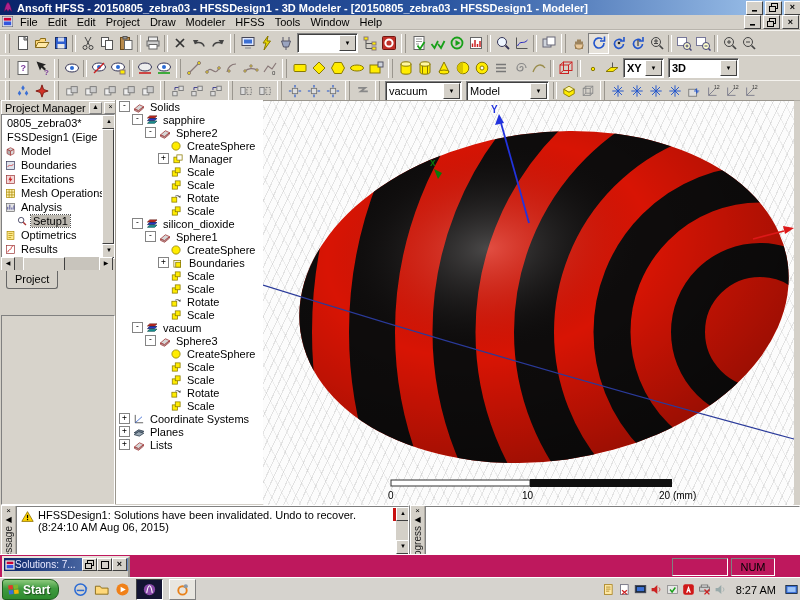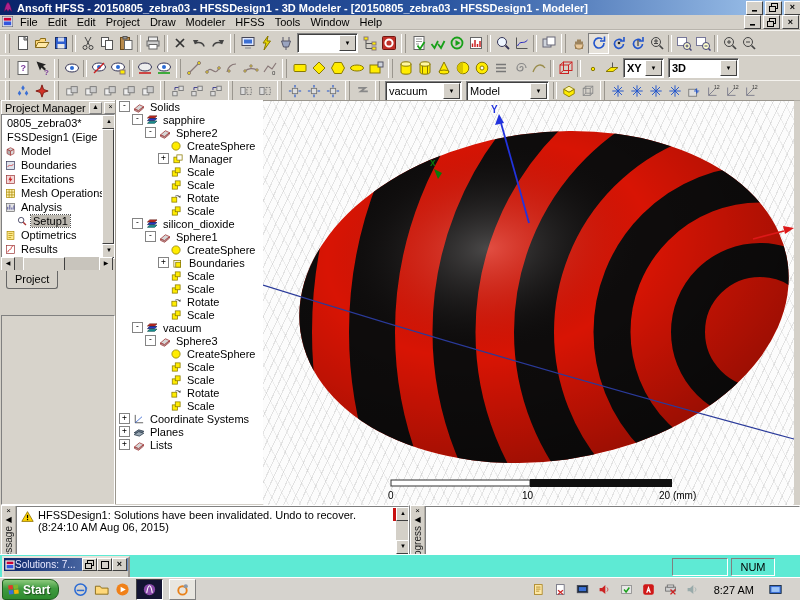--- a/index.html
+++ b/index.html
@@ -60,34 +60,34 @@
   
   .dockpanel{position:absolute;top:505px;height:49px;background:#d4d0c8;border:1px solid;border-color:#fff #808080 #808080 #fff;display:flex}
   .vstrip{width:13px;background:#d4d0c8;display:flex;flex-direction:column;align-items:center;border-right:1px solid #b0aca4}
   .vstrip .xs{font-size:8px;line-height:8px;margin-top:1px}
   .vlabel{writing-mode:vertical-rl;transform:rotate(180deg);font-size:10px;margin-top:2px;color:#222}
   .dockbody{flex:1;background:#fff;border:1px solid;border-color:#808080 #fff #fff #808080;position:relative;overflow:hidden}
   .msgline{display:flex;padding:2px 14px 0 4px;gap:4px;line-height:12px;color:#000}
   .msgline svg{width:13px;height:13px;flex:none;margin-top:1px}
   .redmark{position:absolute;right:12px;top:1px;width:3px;height:13px;background:#c81010}
   
-  .statusbar{position:absolute;left:0;top:554px;width:800px;height:23px;background:#5eead4;border-top:1px solid #fff;display:flex;align-items:center;justify-content:flex-end}
+  .statusbar{position:absolute;left:0;top:554px;width:800px;height:23px;background:#be185d;border-top:1px solid #fff;display:flex;align-items:center;justify-content:flex-end}
   .scell{height:16px;border:1px solid;border-color:#808080 #fff #fff #808080;margin-right:3px;display:flex;align-items:center;justify-content:center;color:#000}
   .solwin{position:absolute;left:2px;top:556px;width:124px;height:19px;background:#d4d0c8;border:2px outset #e8e4dc}
   .soltit{height:13px;background:linear-gradient(90deg,#0a246a,#6a8ac0);display:flex;align-items:center;color:#e8e8ff;font-size:10px;padding:0 1px;white-space:nowrap;overflow:hidden}
   .soltit .st{flex:1;overflow:hidden;text-overflow:ellipsis}
   .soltit .wbtn{width:13px;height:11px;flex:none}
   .taskbar{position:absolute;left:0;top:577px;width:800px;height:23px;background:#d6d3ce;border-top:1px solid #fff;display:flex;align-items:center}
   .startbtn{margin-left:2px;height:19px;padding:0 8px 0 4px;background:linear-gradient(#8cc97c,#3f9b3f 45%,#2f8b2f);border:1px solid #1f5f1f;border-radius:3px 9px 9px 3px;color:#fff;font-weight:bold;font-size:12px;display:flex;align-items:center;gap:3px;text-shadow:1px 1px 1px #1a4a1a}
   .startbtn svg{width:13px;height:13px}
   .ql{display:flex;align-items:center;gap:6px;margin-left:14px}
   .qlicon svg{width:15px;height:15px;display:block}
   .ql-active{background:#141432;border:1px solid;border-color:#404040 #fff #fff #404040;padding:2px 5px}
   .ql-box{background:#e8e6e0;border:1px solid;border-color:#fff #808080 #808080 #fff;padding:2px 5px}
-  .tray{margin-left:auto;display:flex;align-items:center;gap:9px;padding-right:18px}
+  .tray{margin-left:auto;display:flex;align-items:center;gap:3px;padding-right:2px}
   .tray svg{width:13px;height:13px;display:block}
   .clock{margin:0 6px;color:#000}
 </style>
 </head>
 <body>
 
 <div id="app">
 
   <div class="titlebar">
     <span class="appicon"><svg viewBox="0 0 16 16">

